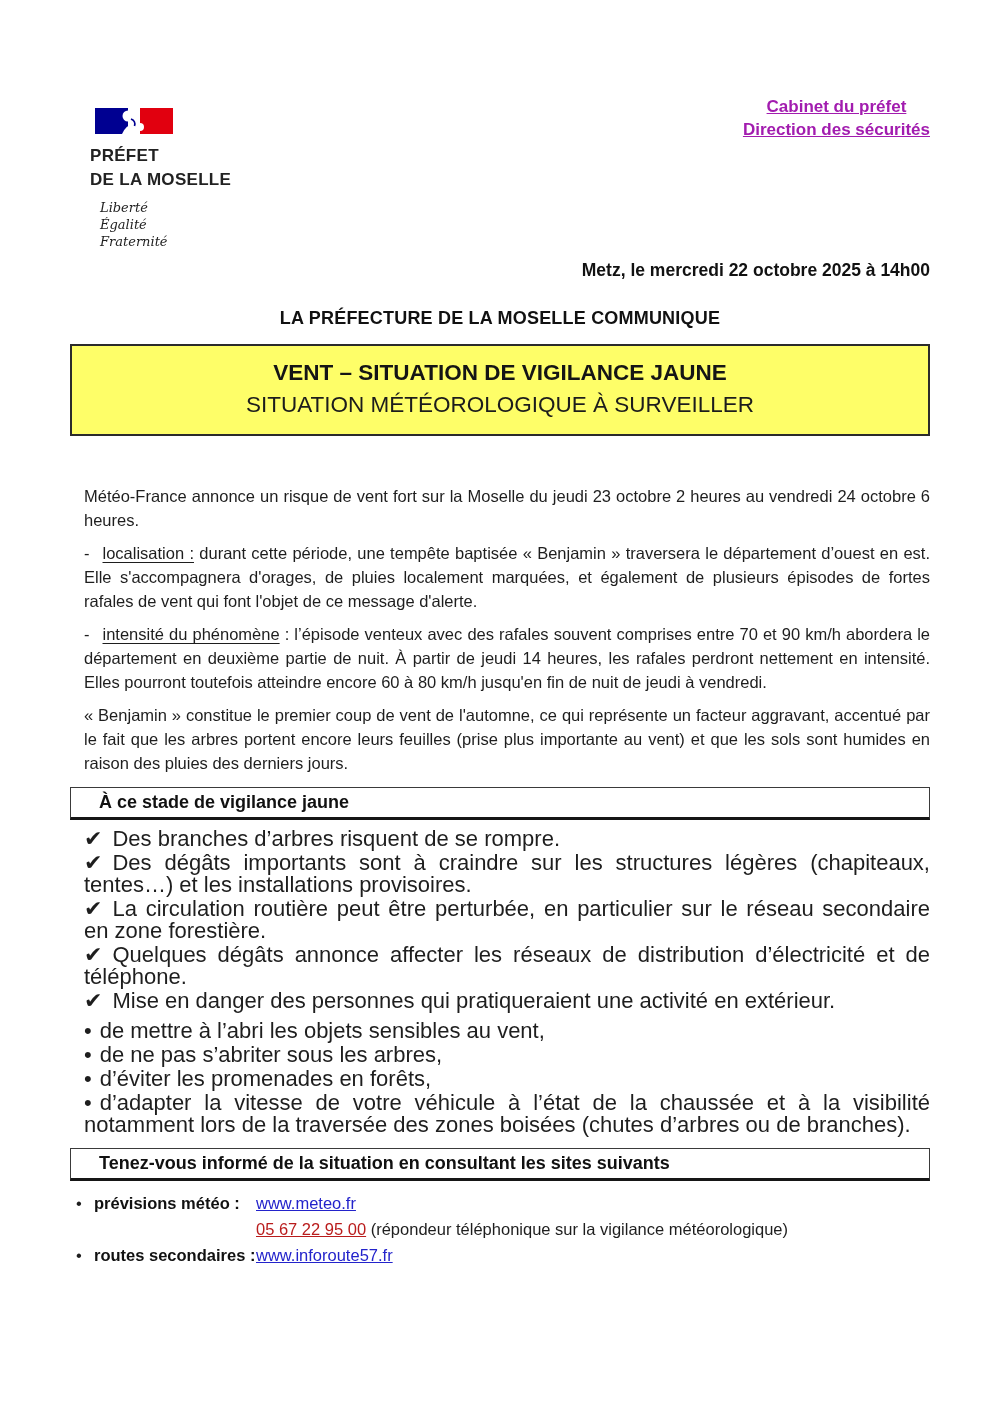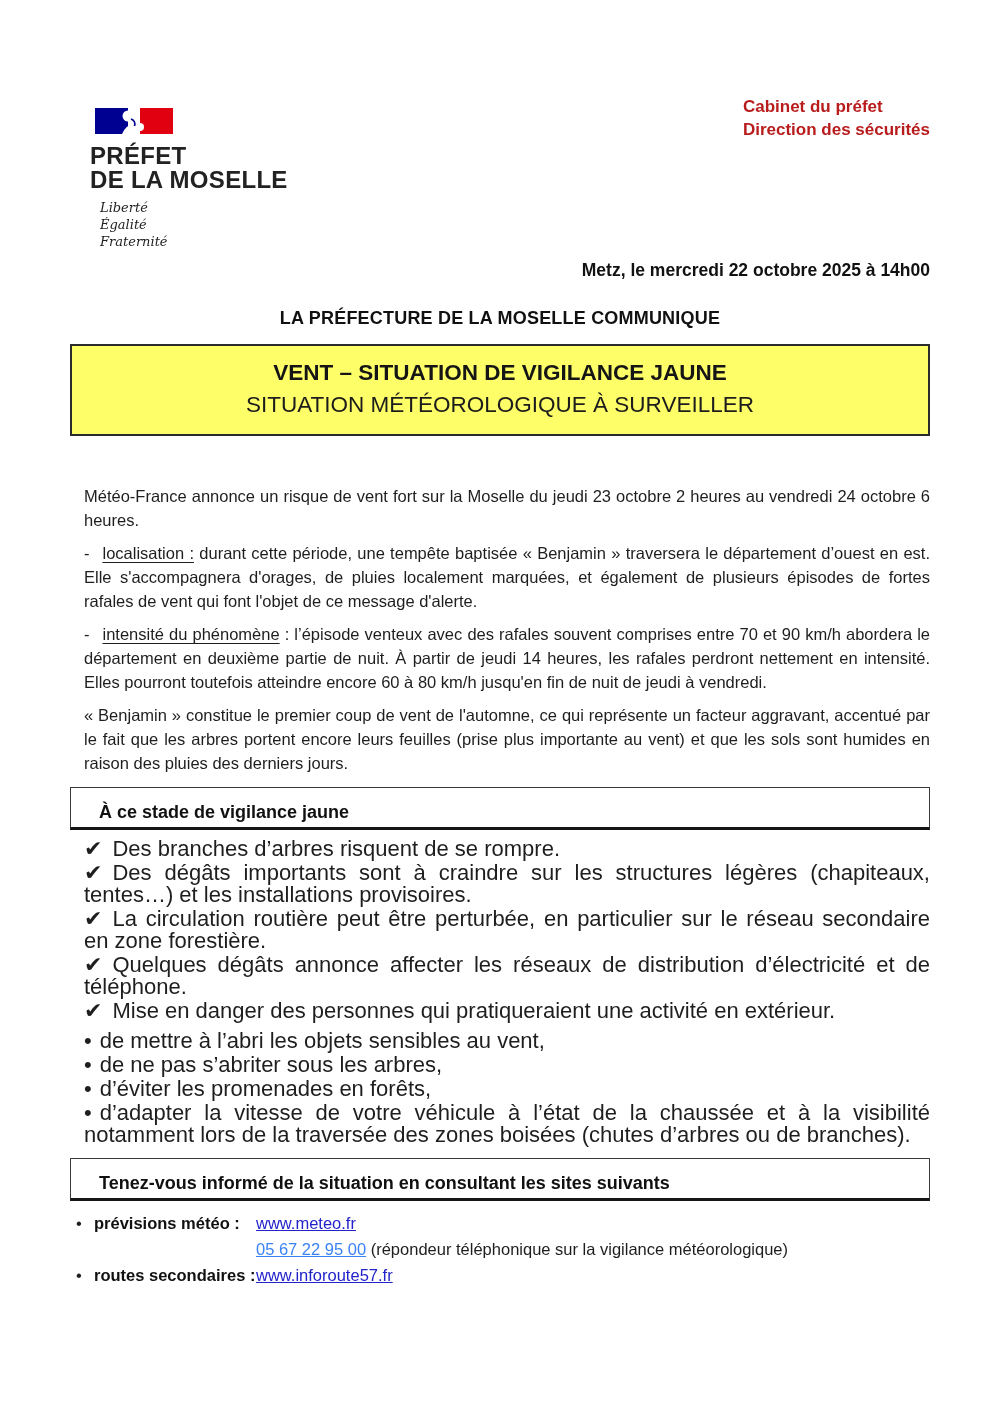--- a/index.html
+++ b/index.html
@@ -7,23 +7,23 @@
     width:1000px; height:1414px; margin:0 auto; background:#ffffff;
     box-sizing:border-box; padding:95px 70px 40px 70px;
     font-family:"Liberation Sans", sans-serif; color:#1e1e1e;
     position:relative; overflow:hidden;
   }
 
   
   .header { display:flex; justify-content:space-between; align-items:flex-start; min-height:152px; }
   .logo-block { margin-left:20px; margin-top:13px; }
   .flag { display:block; margin-left:5px; margin-bottom:9px; }
-  .logo-title { font-weight:bold; font-size:24px; line-height:24px; letter-spacing:0.3px; color:#222; }
+  .logo-title { font-weight:bold; font-size:17px; line-height:24px; letter-spacing:0.3px; color:#222; }
   .motto { margin-top:7px; padding-left:10px; font-family:"DejaVu Serif", serif; font-style:italic; font-size:13px; line-height:17px; color:#222; }
-  .office { text-align:left; font-weight:bold; font-size:17px; line-height:23px; color:#b91c1c; }
+  .office { text-align:center; font-weight:bold; font-size:17px; line-height:23px; color:#a21caf;text-decoration:underline; }
 
   
   .dateline { margin-top:8px; text-align:right; font-weight:bold; font-size:17.5px; line-height:24px; color:#111; }
   .announcement { margin-top:26px; text-align:center; font-weight:bold; font-size:18px; letter-spacing:0.2px; color:#111; }
 
   
   .banner { margin-top:15px; background:#fefe68; border:2px solid #2b2b2b; text-align:center; padding:11px 10px 13px 10px; }
   .banner-line1 { font-weight:bold; font-size:22.5px; line-height:32px; color:#151515; }
   .banner-line2 { font-weight:normal; font-size:22.5px; line-height:32px; color:#1c1c1c; }
 
@@ -32,39 +32,39 @@
   .para { font-size:16.5px; line-height:24px; text-align:justify; color:#1e1e1e; }
   .intro { margin-top:48px; font-weight:normal; }
   .point { margin-top:9px; }
   .point .dash { padding-right:13px; }
   .lead { text-decoration:underline; text-underline-offset:3px; }
   .context { margin-top:9px; }
 
   
   .box-header {
     margin-top:12px; border:1.5px solid #3a3a3a; border-bottom:3px solid #161616;
-    font-weight:bold; font-size:18px; line-height:24px; padding:12px 8px 3px 28px; color:#111;
+    font-weight:bold; font-size:18px; line-height:24px; padding:2px 8px 3px 28px; color:#111;
     background:#fff;
   }
 
   
   .list { margin:8px 0 0 14px; }
   .list-item { font-size:22px; line-height:22px; text-align:justify; color:#1e1e1e; margin-top:2px; }
   .list-item .mk { margin-right:10px; }
   .bullet-list .mk { margin-right:8px; }
 
   
   .info-list { margin:9px 0 0 6px; font-size:16.5px; line-height:26px; }
   .info-grid { display:grid; grid-template-columns:18px minmax(162px, max-content) 1fr; }
   .info-grid .mk { grid-column:1; }
   .info-label { grid-column:2; font-weight:bold; white-space:nowrap; color:#111; }
   .info-content { grid-column:3; }
   .phone-row { grid-column:3; }
   a.link { color:#2323cb; text-decoration:underline; cursor:pointer; }
-  .phone { text-decoration:underline; color:#3b82f6; }
+  .phone { text-decoration:underline; color:#b91c1c; }
 </style>
 </head>
 <body>
 
 <div class="page">
 
   <div class="header">
     <div class="logo-block">
       <svg class="flag" width="78" height="27" viewBox="0 0 78 27" aria-hidden="true">
         <rect x="0" y="0" width="33" height="26" fill="#000091"></rect>

